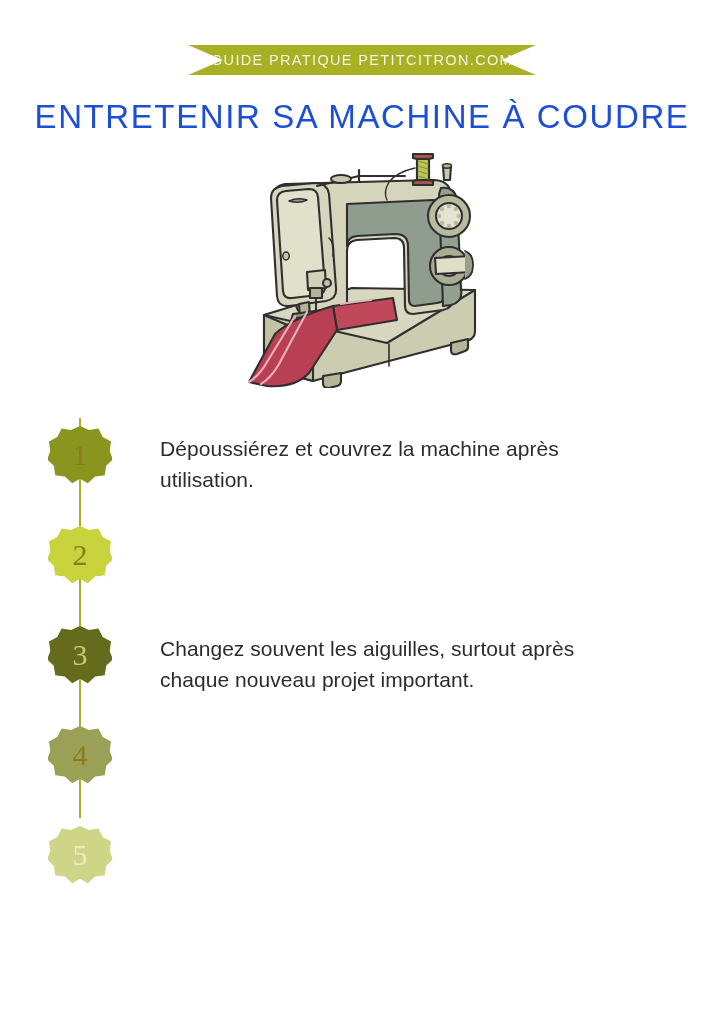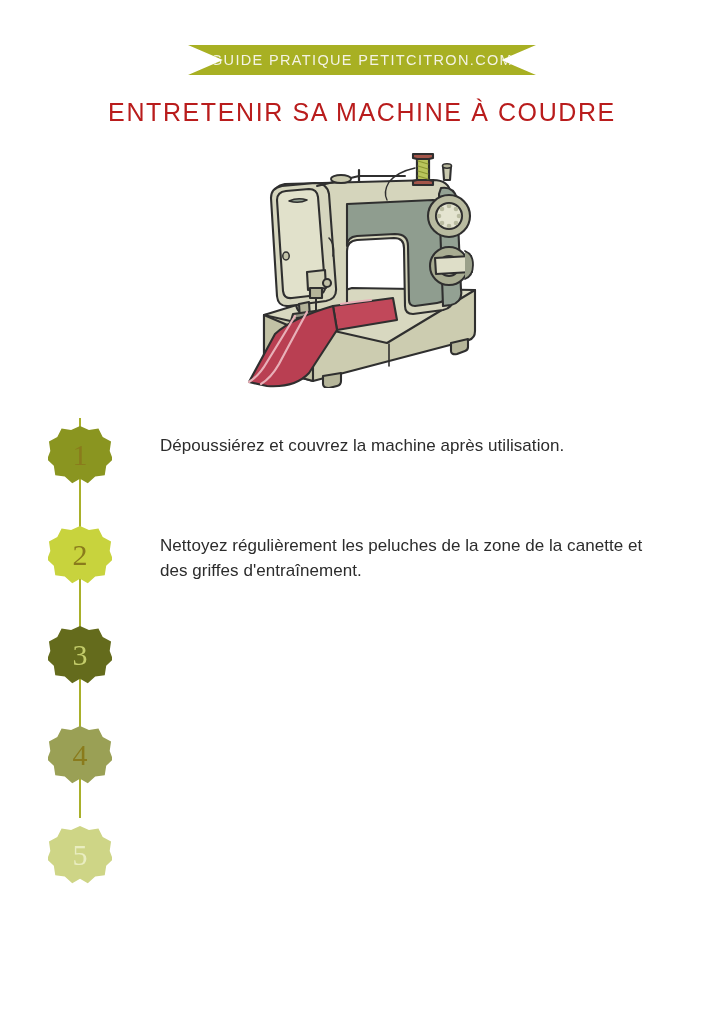--- a/index.html
+++ b/index.html
@@ -51,23 +51,23 @@
     text-transform: uppercase;
   }
 
   
   .title {
     position: absolute;
     top: 98px;
     left: 0;
     width: 724px;
     text-align: center;
-    font-size: 25px;
+    font-size: 33px;
     letter-spacing: 1.6px;
-    color: #b91c1c;
+    color: #1d4ed8;
     font-weight: 500;
     text-transform: uppercase;
     white-space: nowrap;
   }
 
   
   .illustration {
     position: absolute;
     top: 138px;
     left: 0;
@@ -125,21 +125,21 @@
     font-size: 30px;
     line-height: 1;
     color: #8a7b1c;
   }
   .badge.light .badge-num { color: #e9edc0; }
   .badge.mid .badge-num { color: #c3cc6a; }
 
   .step-text {
     flex: 1;
     padding-right: 77px;
-    font-size: 17px;
+    font-size: 21px;
     line-height: 1.47;
     color: #2c2c2c;
     padding-top: 16px;
     letter-spacing: 0.05px;
   }
 </style>
 </head>
 <body>
 
 <div class="page">
@@ -254,35 +254,35 @@
         <div class="connector"></div>
         <div class="badge">
           <svg width="64" height="64" viewBox="0 0 64 64">
             <path d="M32 1.5 L41.2 5.6 L51 4.2 L55.4 13 L64 17.5 L62.6 27.3 L66 36 L59 42.5
                      L57.5 52.3 L47.7 53.7 L40 60.5 L32 56 L24 60.5 L16.3 53.7 L6.5 52.3
                      L5 42.5 L-2 36 L1.4 27.3 L0 17.5 L8.6 13 L13 4.2 L22.8 5.6 Z" transform="translate(0,1.5) scale(0.97) translate(1,0)" fill="#c8d33d"></path>
           </svg>
           <span class="badge-num">2</span>
         </div>
       </div>
-      <div class="step-text">Nettoyez régulièrement les peluches de la zone de la canette et des griffes d'entraînement.</div>
     </div>
 
     <div class="step">
       <div class="badge-col">
         <div class="connector"></div>
         <div class="badge mid">
           <svg width="64" height="64" viewBox="0 0 64 64">
             <path d="M32 1.5 L41.2 5.6 L51 4.2 L55.4 13 L64 17.5 L62.6 27.3 L66 36 L59 42.5
                      L57.5 52.3 L47.7 53.7 L40 60.5 L32 56 L24 60.5 L16.3 53.7 L6.5 52.3
                      L5 42.5 L-2 36 L1.4 27.3 L0 17.5 L8.6 13 L13 4.2 L22.8 5.6 Z" transform="translate(0,1.5) scale(0.97) translate(1,0)" fill="#646b1c"></path>
           </svg>
           <span class="badge-num">3</span>
         </div>
       </div>
+      <div class="step-text">Changez souvent les aiguilles, surtout après chaque nouveau projet important.</div>
     </div>
 
     <div class="step">
       <div class="badge-col">
         <div class="connector"></div>
         <div class="badge">
           <svg width="64" height="64" viewBox="0 0 64 64">
             <path d="M32 1.5 L41.2 5.6 L51 4.2 L55.4 13 L64 17.5 L62.6 27.3 L66 36 L59 42.5
                      L57.5 52.3 L47.7 53.7 L40 60.5 L32 56 L24 60.5 L16.3 53.7 L6.5 52.3
                      L5 42.5 L-2 36 L1.4 27.3 L0 17.5 L8.6 13 L13 4.2 L22.8 5.6 Z" transform="translate(0,1.5) scale(0.97) translate(1,0)" fill="#9aa055"></path>

